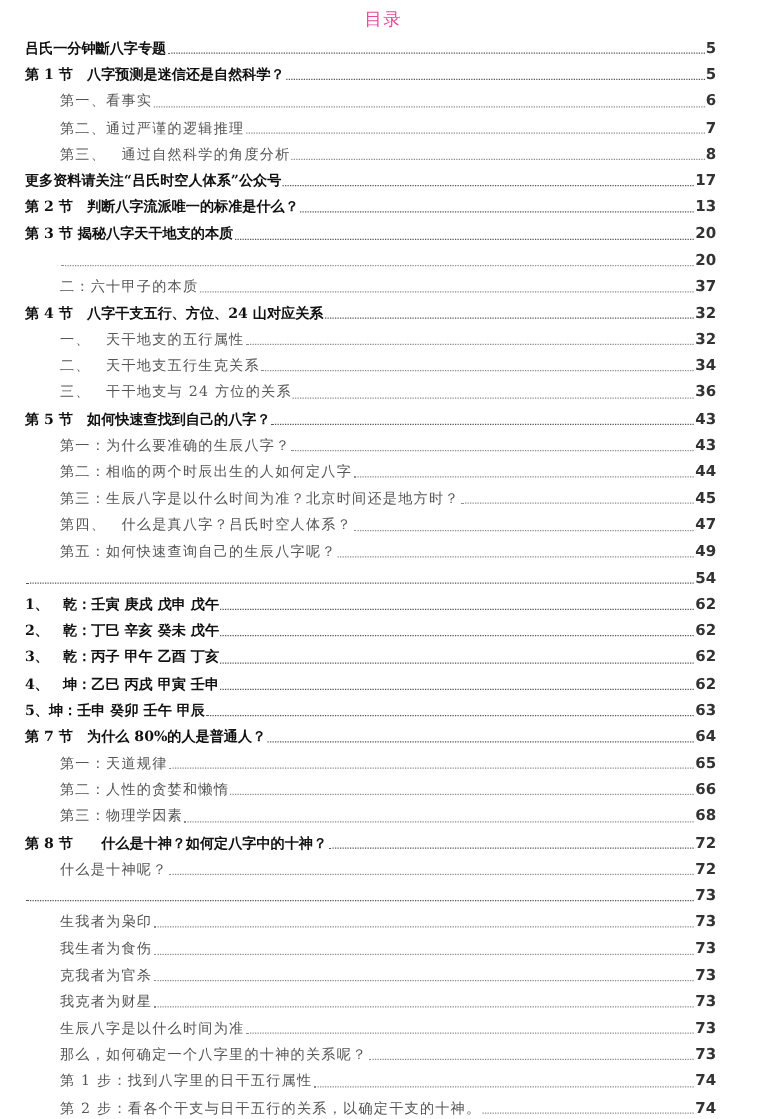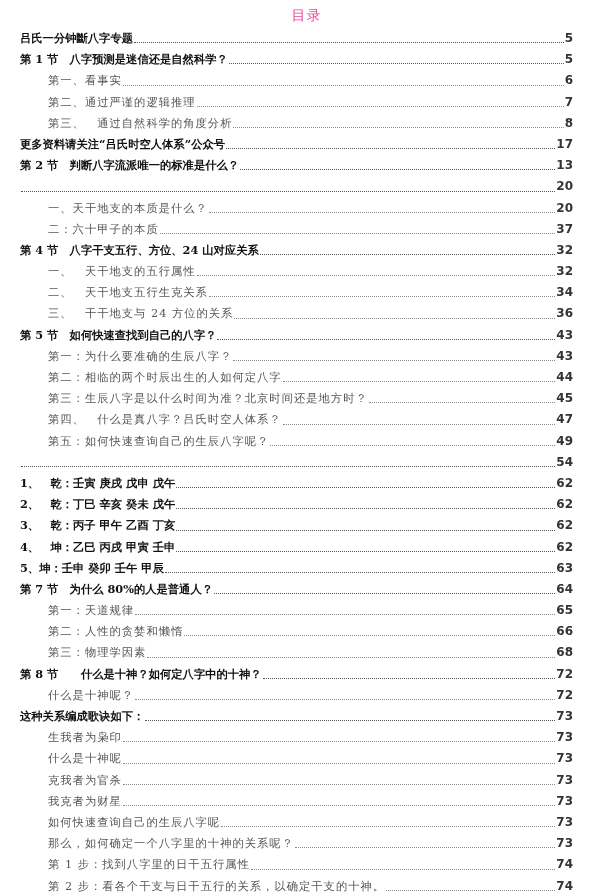--- a/index.html
+++ b/index.html
@@ -67,25 +67,25 @@
       <span class="label">更多资料请关注“吕氏时空人体系”公众号</span>
       <span class="leader"></span>
       <span class="pg">17</span>
     </div>
     <div class="toc-row l1">
       <span class="label">第 2 节　判断八字流派唯一的标准是什么？</span>
       <span class="leader"></span>
       <span class="pg">13</span>
     </div>
     <div class="toc-row l1">
+      <span class="label">第 3 节 揭秘八字天干地支的本质</span>
       <span class="leader"></span>
       <span class="pg">20</span>
     </div>
     <div class="toc-row l2">
-      <span class="label">一、天干地支的本质是什么？</span>
       <span class="leader"></span>
       <span class="pg">20</span>
     </div>
     <div class="toc-row l2">
       <span class="label">二：六十甲子的本质</span>
       <span class="leader"></span>
       <span class="pg">37</span>
     </div>
     <div class="toc-row l1">
       <span class="label">第 4 节　八字干支五行、方位、24 山对应关系</span>
@@ -190,46 +190,45 @@
       <span class="label">第 8 节　　什么是十神？如何定八字中的十神？</span>
       <span class="leader"></span>
       <span class="pg">72</span>
     </div>
     <div class="toc-row l2">
       <span class="label">什么是十神呢？</span>
       <span class="leader"></span>
       <span class="pg">72</span>
     </div>
     <div class="toc-row l1">
-      <span class="label">这种关系编成歌诀如下：</span>
       <span class="leader"></span>
       <span class="pg">73</span>
     </div>
     <div class="toc-row l2">
       <span class="label">生我者为枭印</span>
       <span class="leader"></span>
       <span class="pg">73</span>
     </div>
     <div class="toc-row l2">
-      <span class="label">什么是十神呢</span>
+      <span class="label">我生者为食伤</span>
       <span class="leader"></span>
       <span class="pg">73</span>
     </div>
     <div class="toc-row l2">
       <span class="label">克我者为官杀</span>
       <span class="leader"></span>
       <span class="pg">73</span>
     </div>
     <div class="toc-row l2">
       <span class="label">我克者为财星</span>
       <span class="leader"></span>
       <span class="pg">73</span>
     </div>
     <div class="toc-row l2">
-      <span class="label">如何快速查询自己的生辰八字呢</span>
+      <span class="label">生辰八字是以什么时间为准</span>
       <span class="leader"></span>
       <span class="pg">73</span>
     </div>
     <div class="toc-row l2">
       <span class="label">那么，如何确定一个八字里的十神的关系呢？</span>
       <span class="leader"></span>
       <span class="pg">73</span>
     </div>
     <div class="toc-row l2">
       <span class="label">第 1 步：找到八字里的日干五行属性</span>

